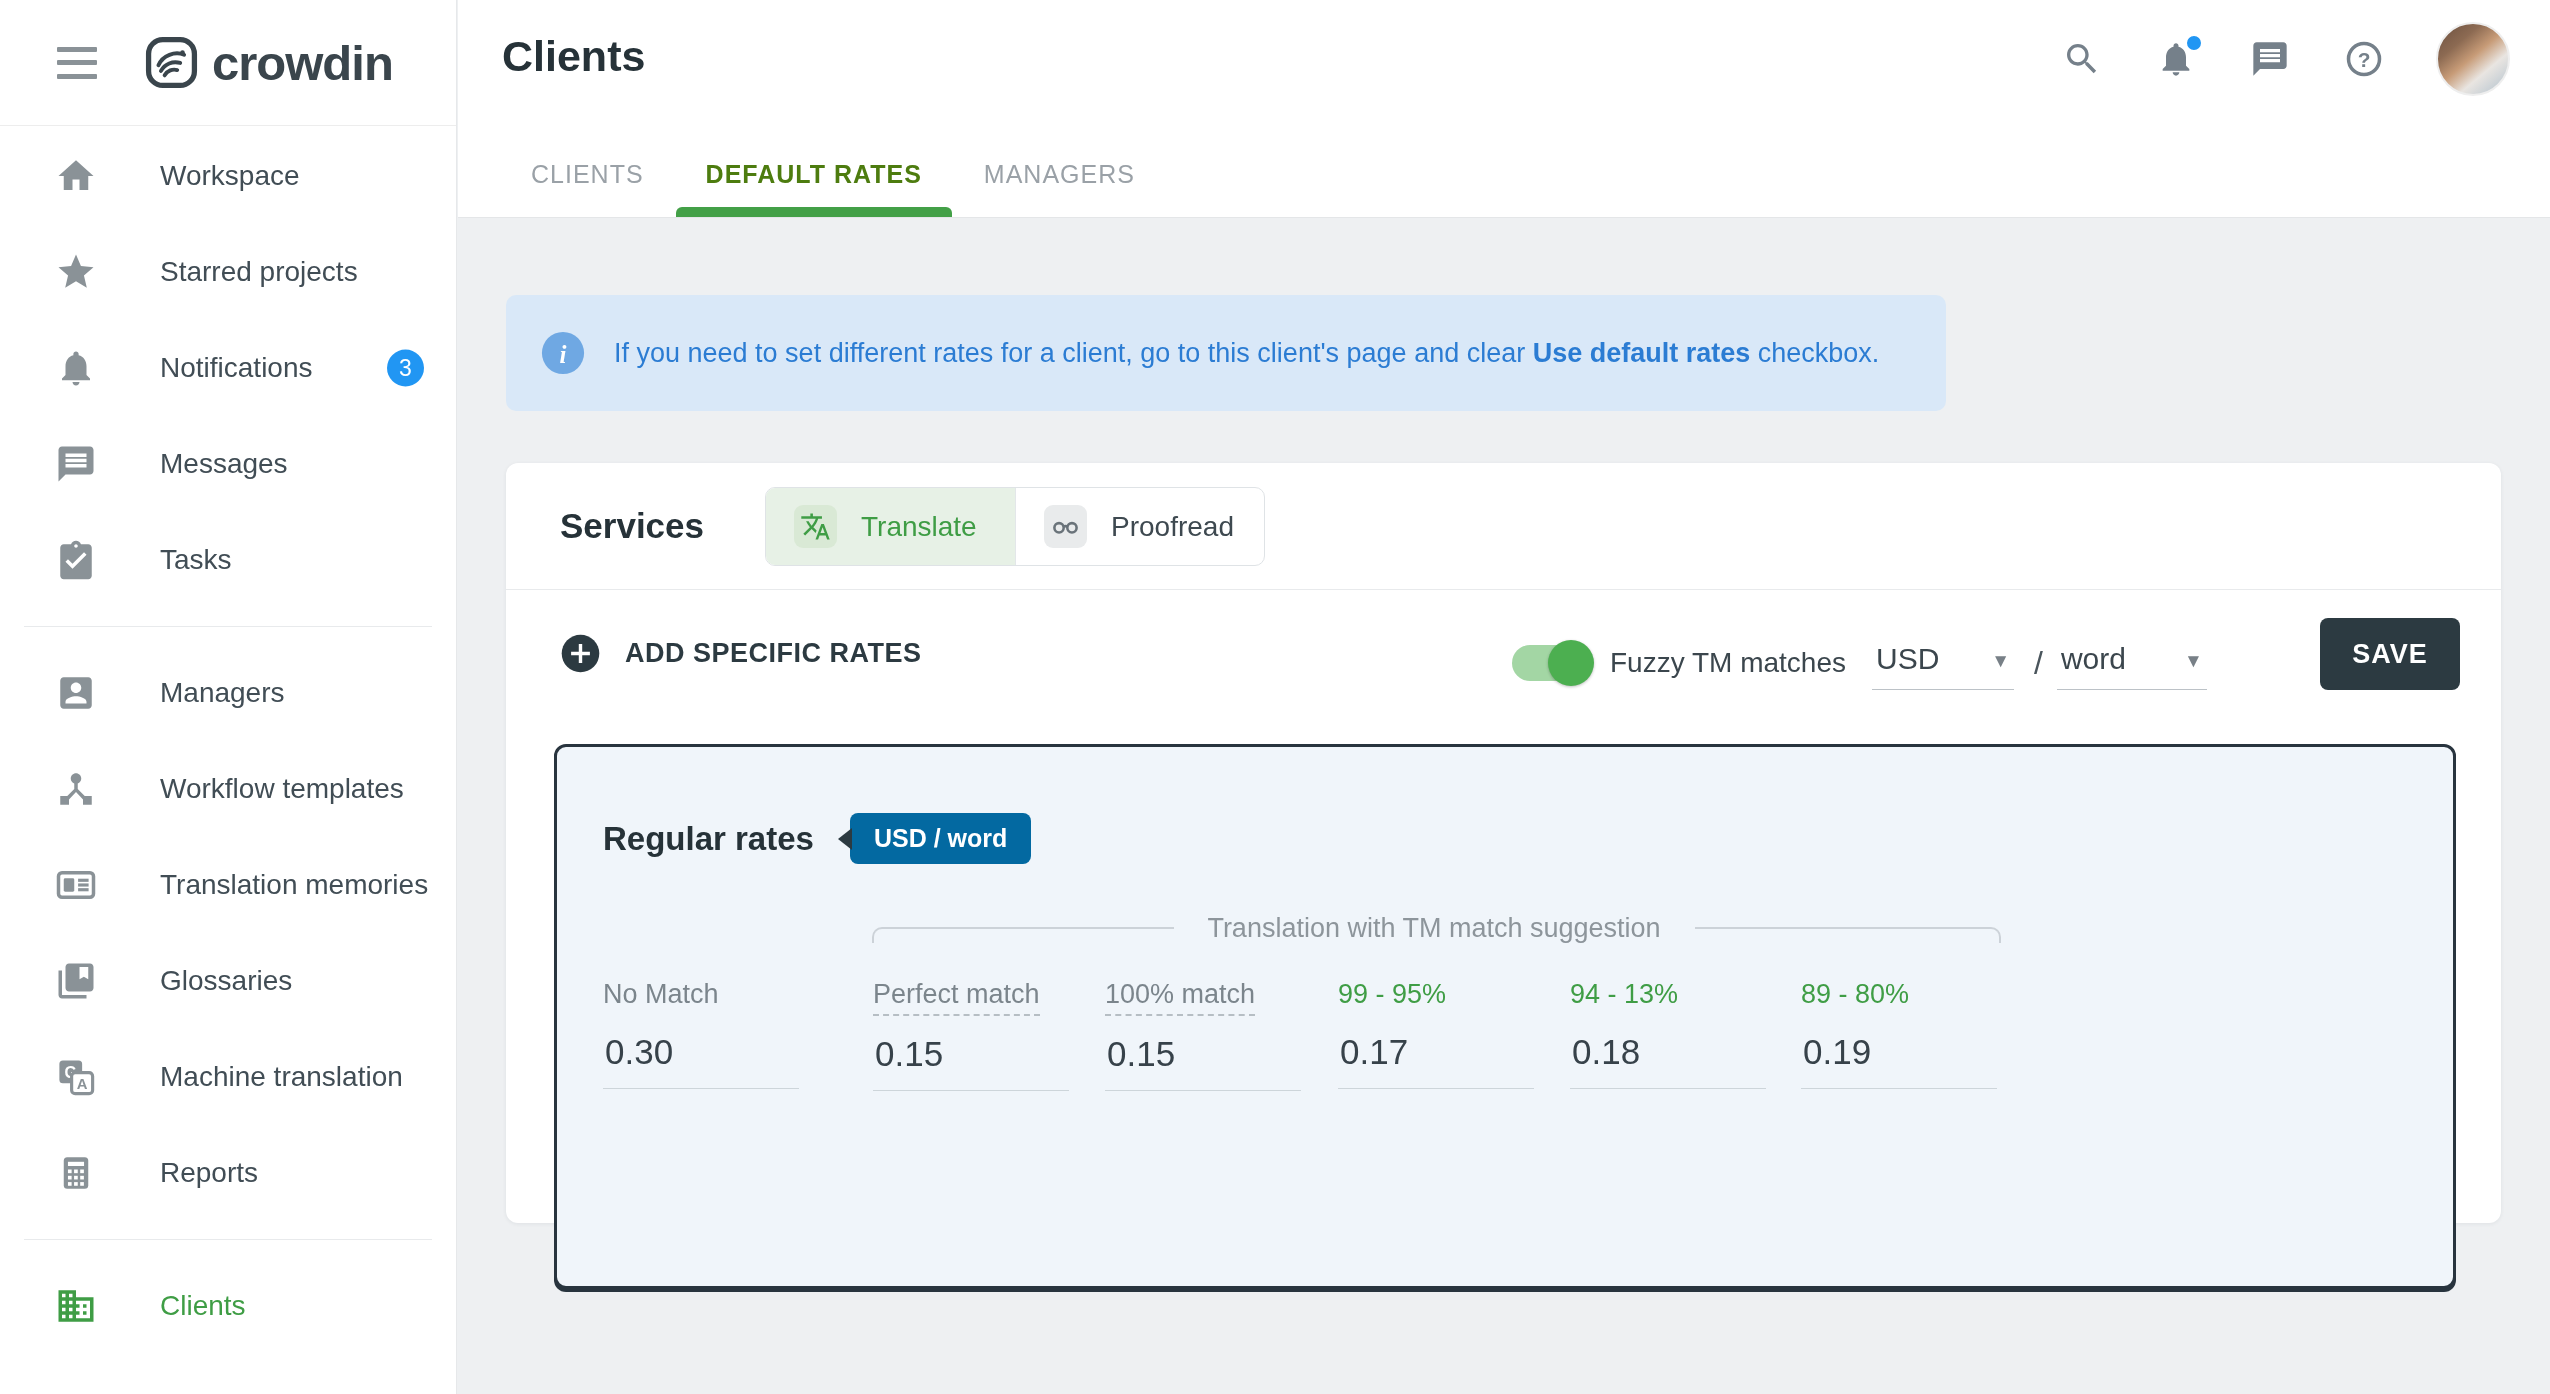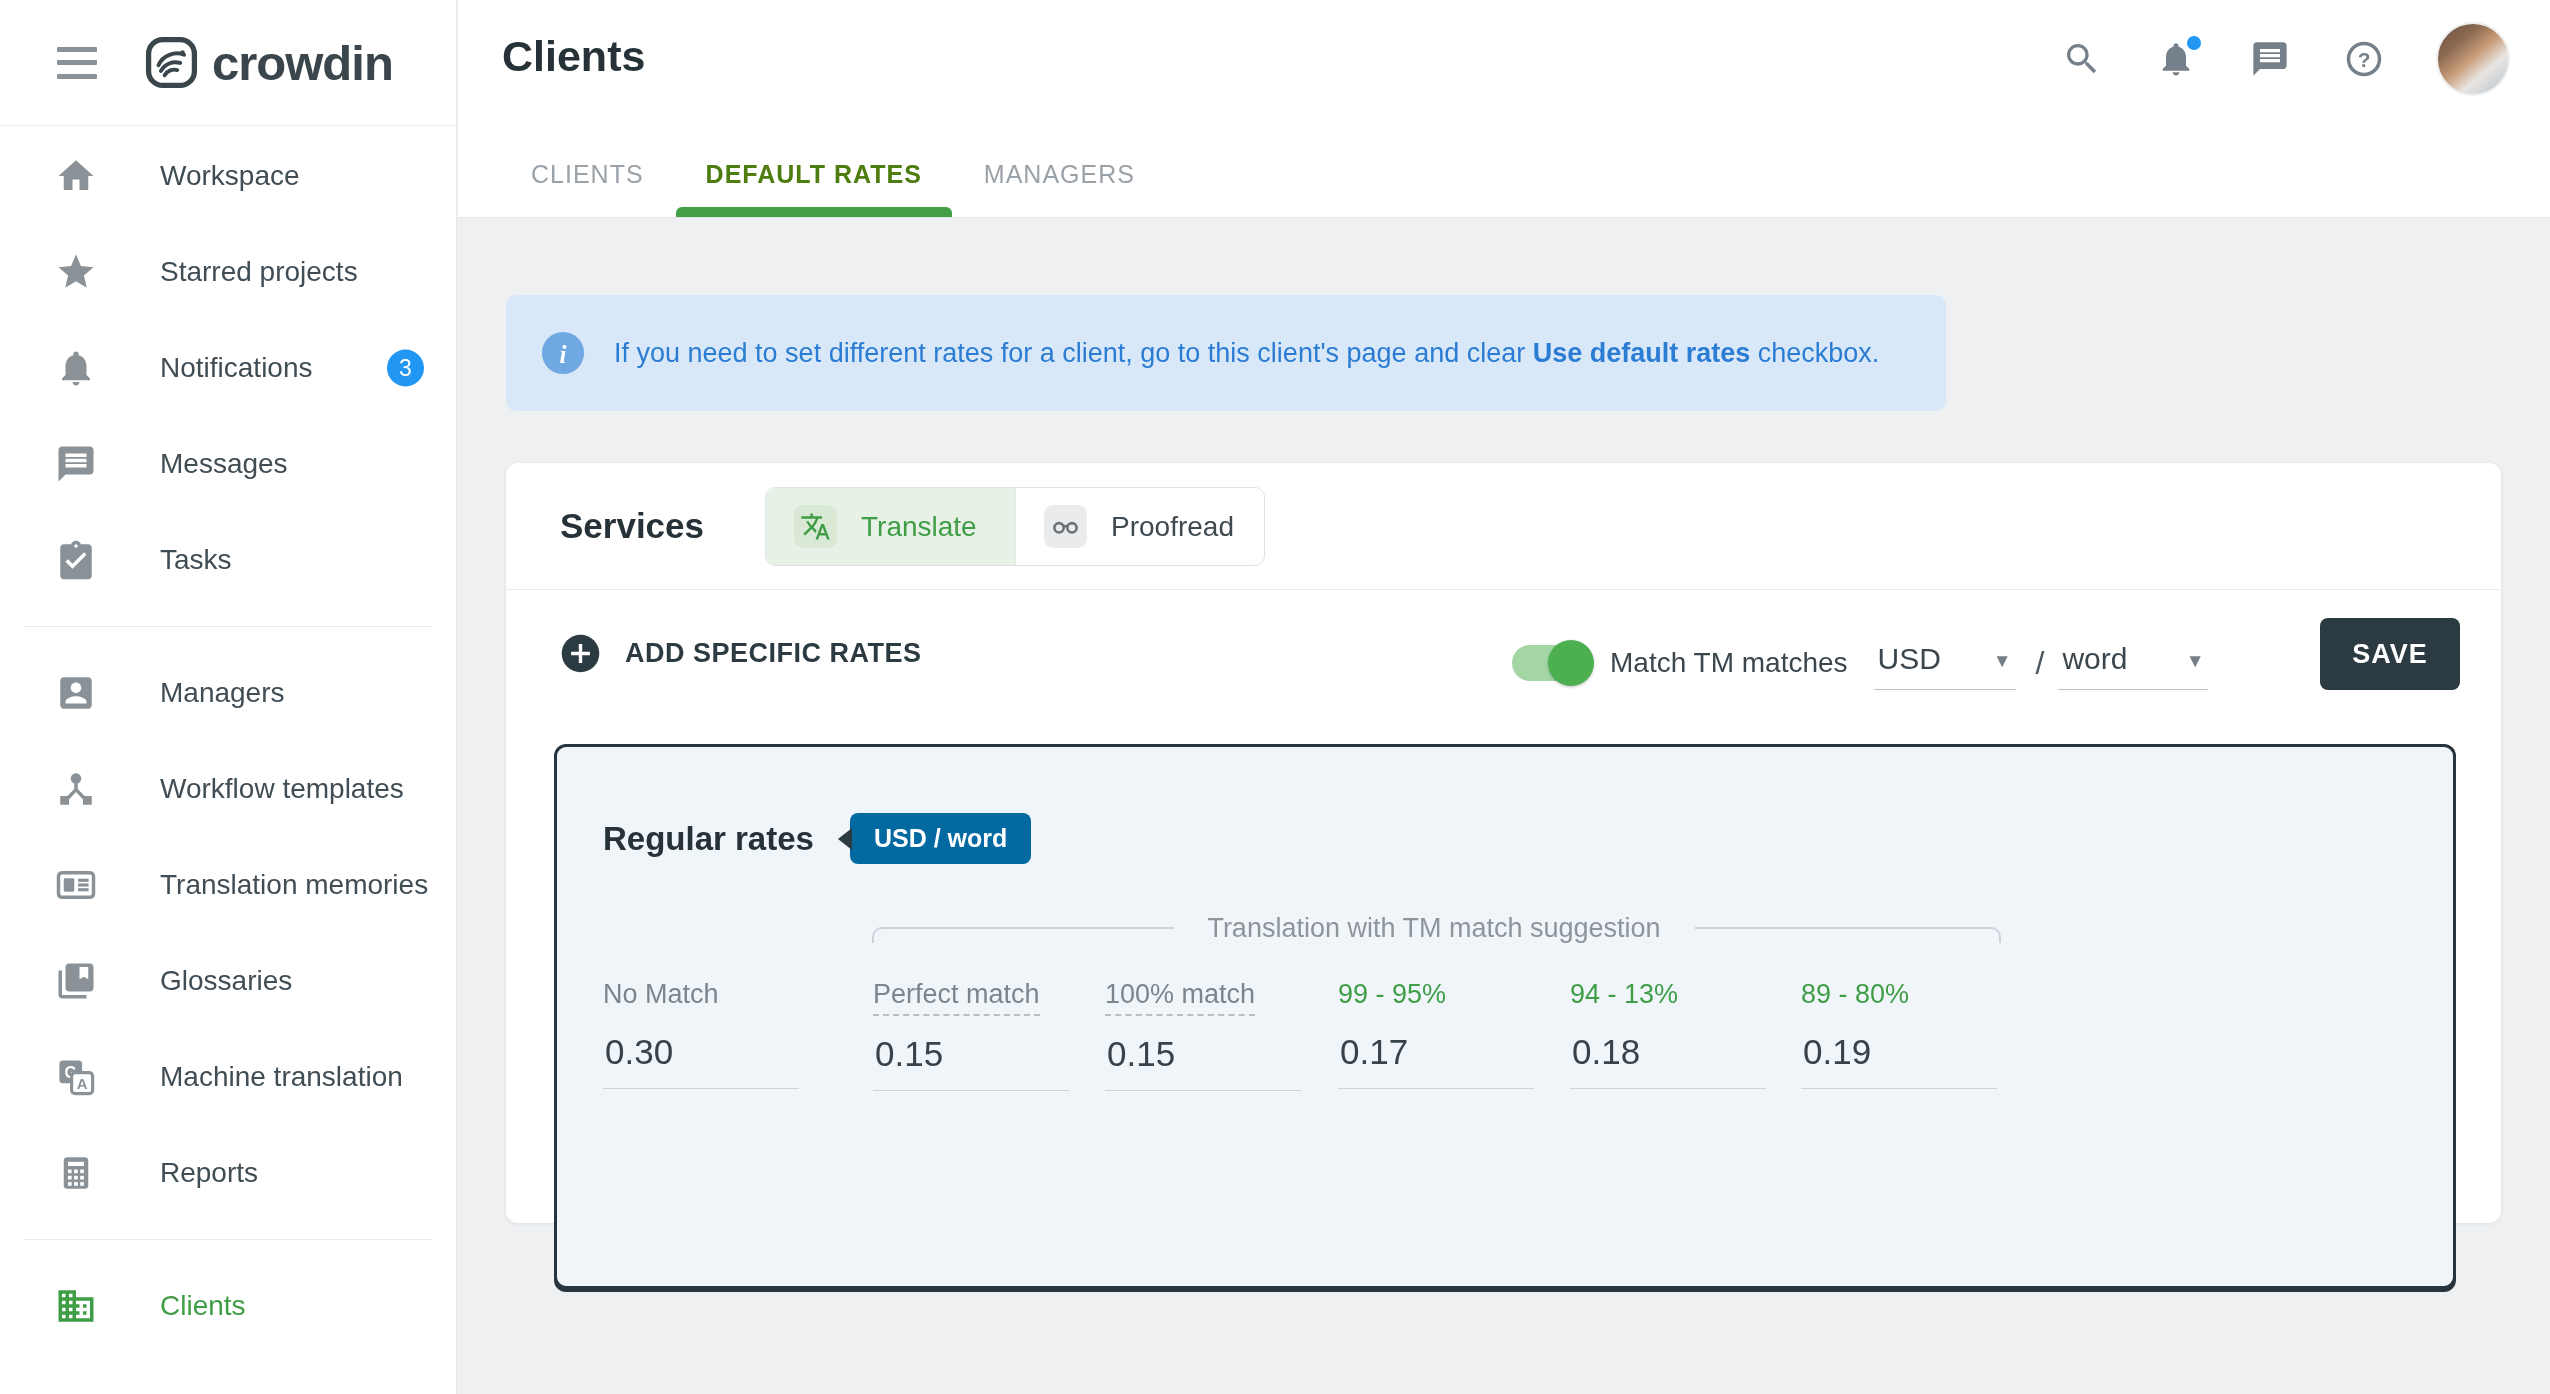--- a/index.html
+++ b/index.html
@@ -309,21 +309,21 @@
               <circle cx="12" cy="12" r="11" fill="#2c3a41"></circle>
               <path d="M11 6.5h2V11h4.5v2H13v4.5h-2V13H6.5v-2H11z" fill="#fff"></path>
             </svg>
             <span class="add-label">ADD SPECIFIC RATES</span>
           </div>
 
           <div class="toolbar-right">
             <div class="toggle">
                 <span class="knob"></span>
               </div>
-            <span class="fuzzy-label">Match TM matches</span>
+            <span class="fuzzy-label">Fuzzy TM matches</span>
             <div class="select sel-currency">
               <span class="val">USD</span>
               <span class="caret">▼</span>
             </div>
             <span class="slash">/</span>
             <div class="select sel-unit">
               <span class="val">word</span>
               <span class="caret">▼</span>
             </div>
           </div>

